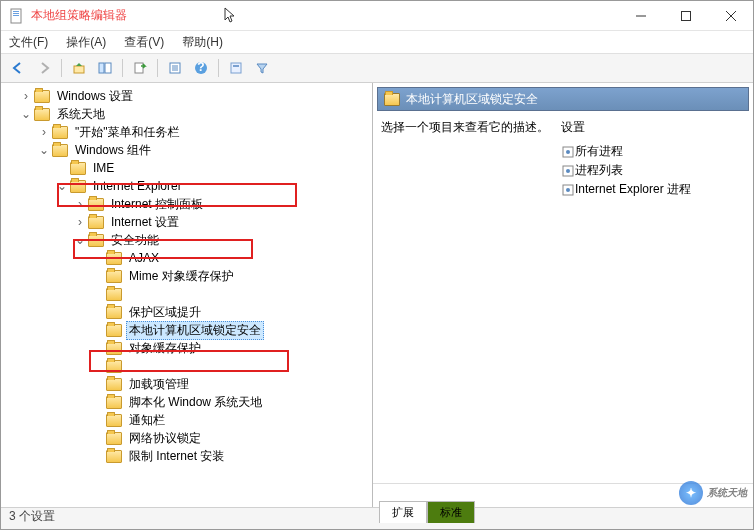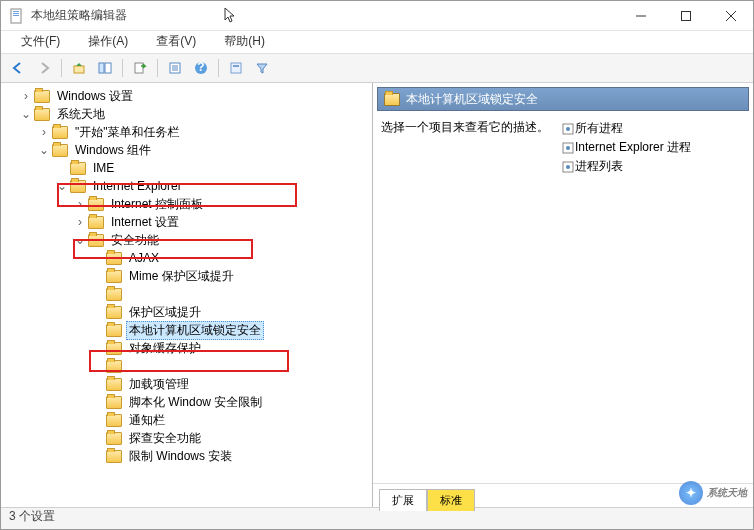--- a/index.html
+++ b/index.html
@@ -1,24 +1,24 @@
 <!DOCTYPE html>
 <html><head>
 <meta charset="utf-8">
 <style>
 * { box-sizing: border-box; margin: 0; padding: 0; font-family: "Microsoft YaHei", "Segoe UI", sans-serif; font-size: 12px; }
 body { background: #fff; width: 754px; height: 530px; border: 1px solid #999; position: relative; overflow: hidden; }
 
 .titlebar { height: 30px; display: flex; align-items: center; padding: 0 0 0 8px; background: #fff; border-bottom: 1px solid #e5e5e5; }
 .titlebar .app-icon { width: 16px; height: 16px; margin-right: 6px; }
-.titlebar .title { flex: 1; color: #404040; }
+.titlebar .title { flex: 1; color: #ef4444; }
 .win-controls { display: flex; height: 100%; }
 .win-btn { width: 45px; display: flex; align-items: center; justify-content: center; color: #333; }
 
-.menubar { height: 22px; display: flex; align-items: flex-start; padding: 0 12px; gap: 12px; }
+.menubar { height: 22px; display: flex; align-items: center; padding: 0 0; gap: 2px; }
 .menu-item { padding: 2px 8px; color: #333; }
 
 .toolbar { height: 30px; display: flex; align-items: center; padding: 0 6px; gap: 4px; border-top: 1px solid #e0e0e0; border-bottom: 1px solid #d0d0d0; background: #f5f5f5; }
 .tool-btn { width: 22px; height: 22px; display: flex; align-items: center; justify-content: center; border-radius: 2px; }
 .tool-sep { width: 1px; height: 18px; background: #ccc; margin: 0 2px; }
 
 .main { display: flex; height: calc(100% - 30px - 22px - 30px - 22px); }
 .tree-pane { width: 372px; border-right: 1px solid #bbb; overflow: auto; padding: 4px 0; position: relative; }
 .tree-pane::-webkit-scrollbar { width: 16px; }
 .tree-pane::-webkit-scrollbar-track { background: #f0f0f0; }
@@ -27,22 +27,22 @@
 .right-pane { flex: 1; display: flex; flex-direction: column; }
 .right-header { height: 24px; background: linear-gradient(#7da2ce, #6b8fb8); color: #fff; display: flex; align-items: center; padding: 0 6px; border: 1px solid #5a7090; margin: 4px; }
 .right-header .folder-icon { margin-right: 6px; }
 .right-content { flex: 1; display: flex; padding: 4px 8px; }
 .desc-col { width: 180px; padding-right: 8px; }
 .settings-col { flex: 1; }
 .settings-title { margin-bottom: 6px; }
 .setting-item { display: flex; align-items: center; padding: 1px 0; }
 
 .tabs { height: 24px; display: flex; align-items: flex-end; padding: 0 6px; border-top: 1px solid #ddd; }
-.tab { padding: 3px 12px; border: 1px solid #bbb; border-bottom: none; background: #fff; position: relative; top: 4px; font-size: 11px; }
-.tab.inactive { background: #fde047; }
+.tab { padding: 3px 12px; border: 1px solid #bbb; border-bottom: none; background: #fff; position: relative; top: 16px; font-size: 11px; }
+.tab.inactive { background: #4d7c0f; }
 
 .statusbar { height: 22px; display: flex; align-items: flex-start; padding: 0 8px; border-top: 1px solid #d0d0d0; color: #444; background: #f5f5f5; }
 
 .tree-item { display: flex; align-items: center; height: 18px; white-space: nowrap; }
 .tree-expand { width: 14px; height: 14px; display: flex; align-items: center; justify-content: center; color: #666; margin-right: 1px; }
 .tree-indent { display: inline-block; width: 18px; }
 .tree-folder { width: 16px; height: 13px; background: linear-gradient(#ffe9a8, #f5c74f); border: 1px solid #c99a2e; border-radius: 1px; margin-right: 4px; position: relative; }
 .tree-folder::before { content: ''; position: absolute; top: -3px; left: 0; width: 6px; height: 3px; background: #f5c74f; border: 1px solid #c99a2e; border-bottom: none; border-radius: 1px 1px 0 0; }
 .tree-label { padding: 1px 3px; }
 .tree-label.selected { background: #cce8ff; border: 1px dotted #4a90d9; padding: 0 2px; }
@@ -239,21 +239,21 @@
         <span class="tree-label">AJAX</span>
       </div>
     <div class="tree-item">
         <span class="tree-indent"></span>
         <span class="tree-indent"></span>
         <span class="tree-indent"></span>
         <span class="tree-indent"></span>
         <span class="tree-indent"></span>
         <span class="tree-expand"></span>
         <div class="tree-folder"></div>
-        <span class="tree-label">Mime 保护区域提升</span>
+        <span class="tree-label">Mime 对象缓存保护</span>
       </div>
     <div class="tree-item">
         <span class="tree-indent"></span>
         <span class="tree-indent"></span>
         <span class="tree-indent"></span>
         <span class="tree-indent"></span>
         <span class="tree-indent"></span>
         <span class="tree-expand"></span>
         <div class="tree-folder"></div>
       </div>
@@ -307,88 +307,89 @@
         <span class="tree-label">加载项管理</span>
       </div>
     <div class="tree-item">
         <span class="tree-indent"></span>
         <span class="tree-indent"></span>
         <span class="tree-indent"></span>
         <span class="tree-indent"></span>
         <span class="tree-indent"></span>
         <span class="tree-expand"></span>
         <div class="tree-folder"></div>
-        <span class="tree-label">脚本化 Window 安全限制</span>
+        <span class="tree-label">脚本化 Window 系统天地</span>
       </div>
     <div class="tree-item">
         <span class="tree-indent"></span>
         <span class="tree-indent"></span>
         <span class="tree-indent"></span>
         <span class="tree-indent"></span>
         <span class="tree-indent"></span>
         <span class="tree-expand"></span>
         <div class="tree-folder"></div>
         <span class="tree-label">通知栏</span>
       </div>
     <div class="tree-item">
         <span class="tree-indent"></span>
         <span class="tree-indent"></span>
         <span class="tree-indent"></span>
         <span class="tree-indent"></span>
         <span class="tree-indent"></span>
         <span class="tree-expand"></span>
         <div class="tree-folder"></div>
-        <span class="tree-label">探查安全功能</span>
-      </div>
-    <div class="tree-item">
-        <span class="tree-indent"></span>
-        <span class="tree-indent"></span>
-        <span class="tree-indent"></span>
-        <span class="tree-indent"></span>
-        <span class="tree-indent"></span>
-        <span class="tree-expand"></span>
-        <div class="tree-folder"></div>
-        <span class="tree-label">限制 Windows 安装</span>
+        <span class="tree-label">网络协议锁定</span>
+      </div>
+    <div class="tree-item">
+        <span class="tree-indent"></span>
+        <span class="tree-indent"></span>
+        <span class="tree-indent"></span>
+        <span class="tree-indent"></span>
+        <span class="tree-indent"></span>
+        <span class="tree-expand"></span>
+        <div class="tree-folder"></div>
+        <span class="tree-label">限制 Internet 安装</span>
       </div>
 
     <div class="red-box box1"></div>
     <div class="red-box box2"></div>
     <div class="red-box box3"></div>
   </div>
 
   <div class="right-pane">
     <div class="right-header">
       <div class="tree-folder folder-icon" style="border-color:#9a7a2e"></div>
       <span>本地计算机区域锁定安全</span>
     </div>
     <div class="right-content">
       <div class="desc-col">
         <div>选择一个项目来查看它的描述。</div>
       </div>
       <div class="settings-col">
+        <div class="settings-title">设置</div>
         <div class="setting-item">
             <svg width="14" height="14" viewBox="0 0 14 14">
               <rect x="2" y="2" width="10" height="10" fill="#fff" stroke="#888"></rect>
               <circle cx="7" cy="7" r="2" fill="#5a8ac0"></circle>
             </svg>
             <span>所有进程</span>
           </div>
         <div class="setting-item">
             <svg width="14" height="14" viewBox="0 0 14 14">
               <rect x="2" y="2" width="10" height="10" fill="#fff" stroke="#888"></rect>
               <circle cx="7" cy="7" r="2" fill="#5a8ac0"></circle>
             </svg>
-            <span>Internet Explorer 进程</span>
+            <span>进程列表</span>
           </div>
         <div class="setting-item">
             <svg width="14" height="14" viewBox="0 0 14 14">
               <rect x="2" y="2" width="10" height="10" fill="#fff" stroke="#888"></rect>
               <circle cx="7" cy="7" r="2" fill="#5a8ac0"></circle>
             </svg>
-            <span>进程列表</span>
+            <span>Internet Explorer 进程</span>
           </div>
       </div>
     </div>
     <div class="tabs">
       <div class="tab">扩展</div>
       <div class="tab inactive">标准</div>
     </div>
   </div>
 </div>
 

